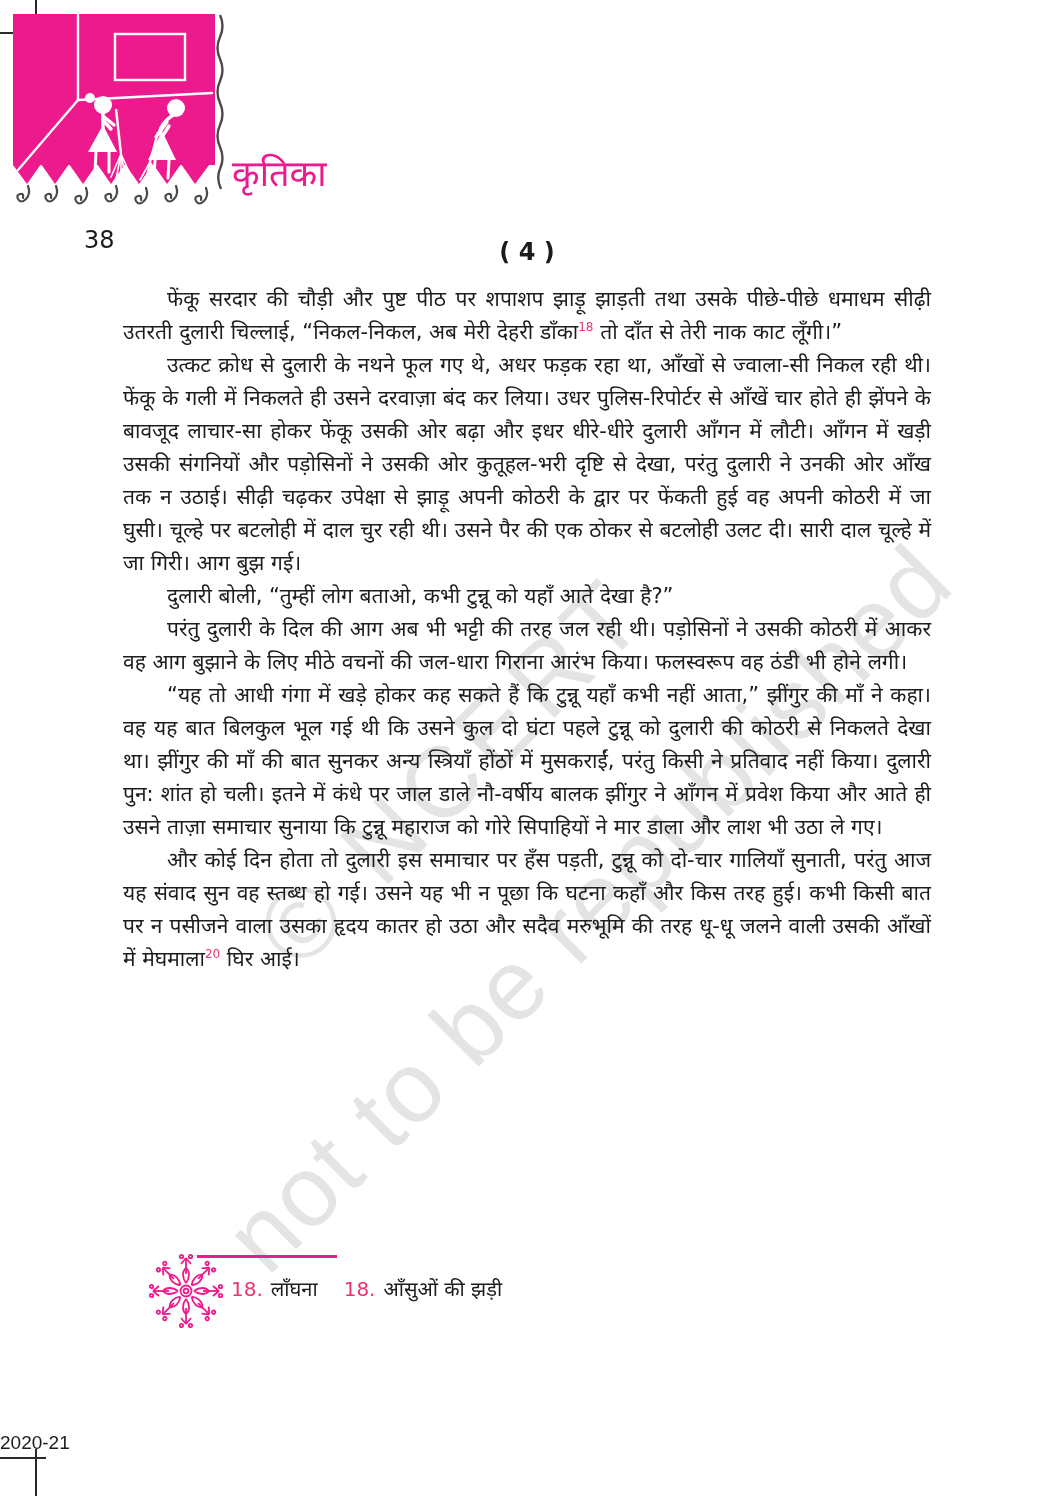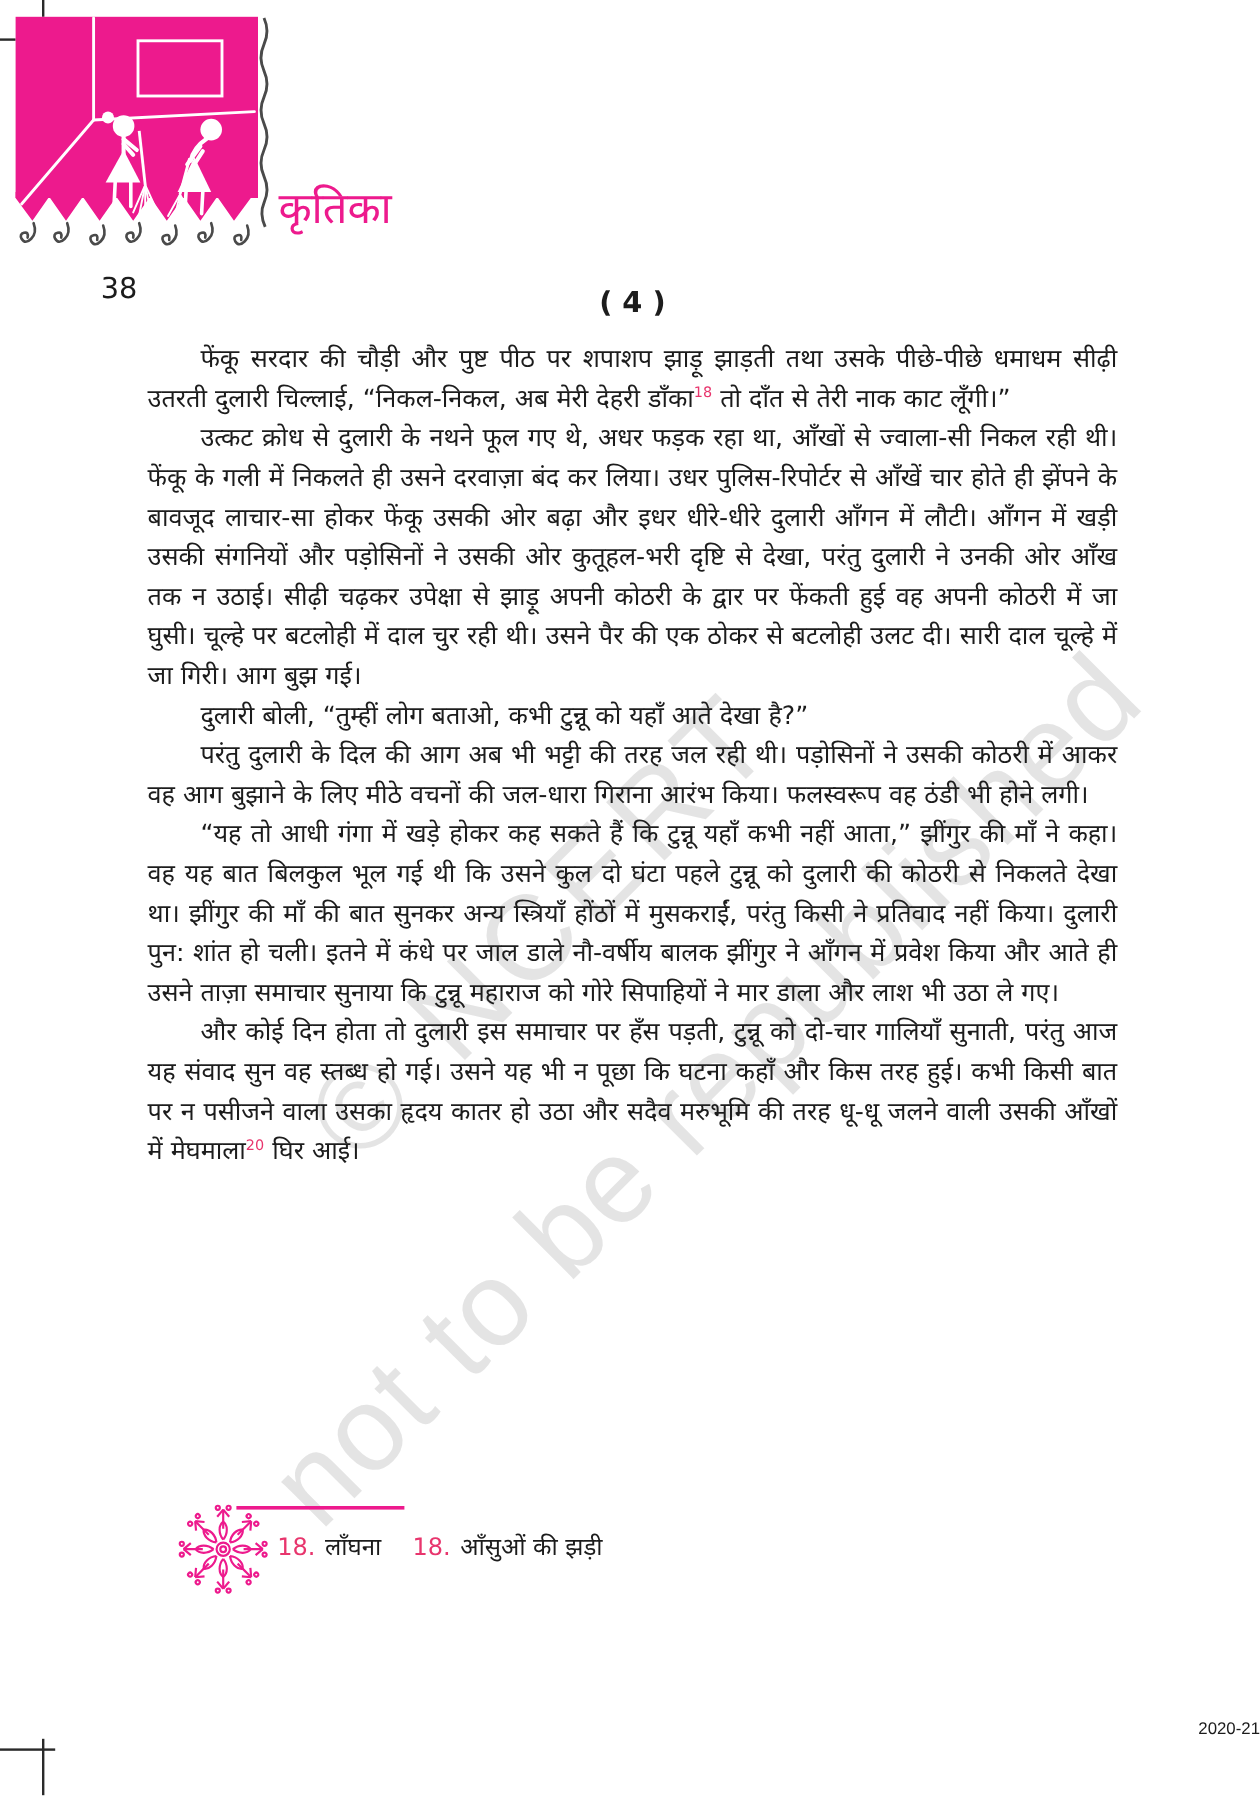--- a/index.html
+++ b/index.html
@@ -38,22 +38,22 @@
 
   
   .footnote{position:absolute;left:145px;top:1246px;z-index:2;}
   .footnote .ornament{position:absolute;left:0;top:4px;}
   .footnote .divider{position:absolute;left:52px;top:9px;width:140px;height:3px;background:var(--accent_pink,#ed1a8d);}
   .footnote .items{position:absolute;left:86px;top:28px;white-space:nowrap;font-size:20px;line-height:30px;}
   .footnote .items .num{color:var(--number_pink,#e8356d);margin-right:8px;text-align:right;}
   .footnote .items .fn-item{margin-right:26px;}
 
   
-  .footer-year{position:absolute;left:0;top:1432px;width:1050px;text-align:right;
-    font-family:"Liberation Sans",sans-serif;font-size:14px;z-index:2;}
+  .footer-year{position:absolute;left:0;top:1432px;width:1050px;text-align:left;
+    font-family:"Liberation Sans",sans-serif;font-size:19px;z-index:2;}
 
   
   .fill-pink{fill:var(--accent_pink,#ed1a8d);}
   .stroke-pink{stroke:var(--accent_pink,#ed1a8d);fill:none;}
   .stroke-white{stroke:#ffffff;fill:none;}
   .fill-white{fill:#ffffff;}
   .stroke-dark{stroke:var(--art_dark,#4a4a4a);fill:none;}
 </style>
 </head>
 <body>

